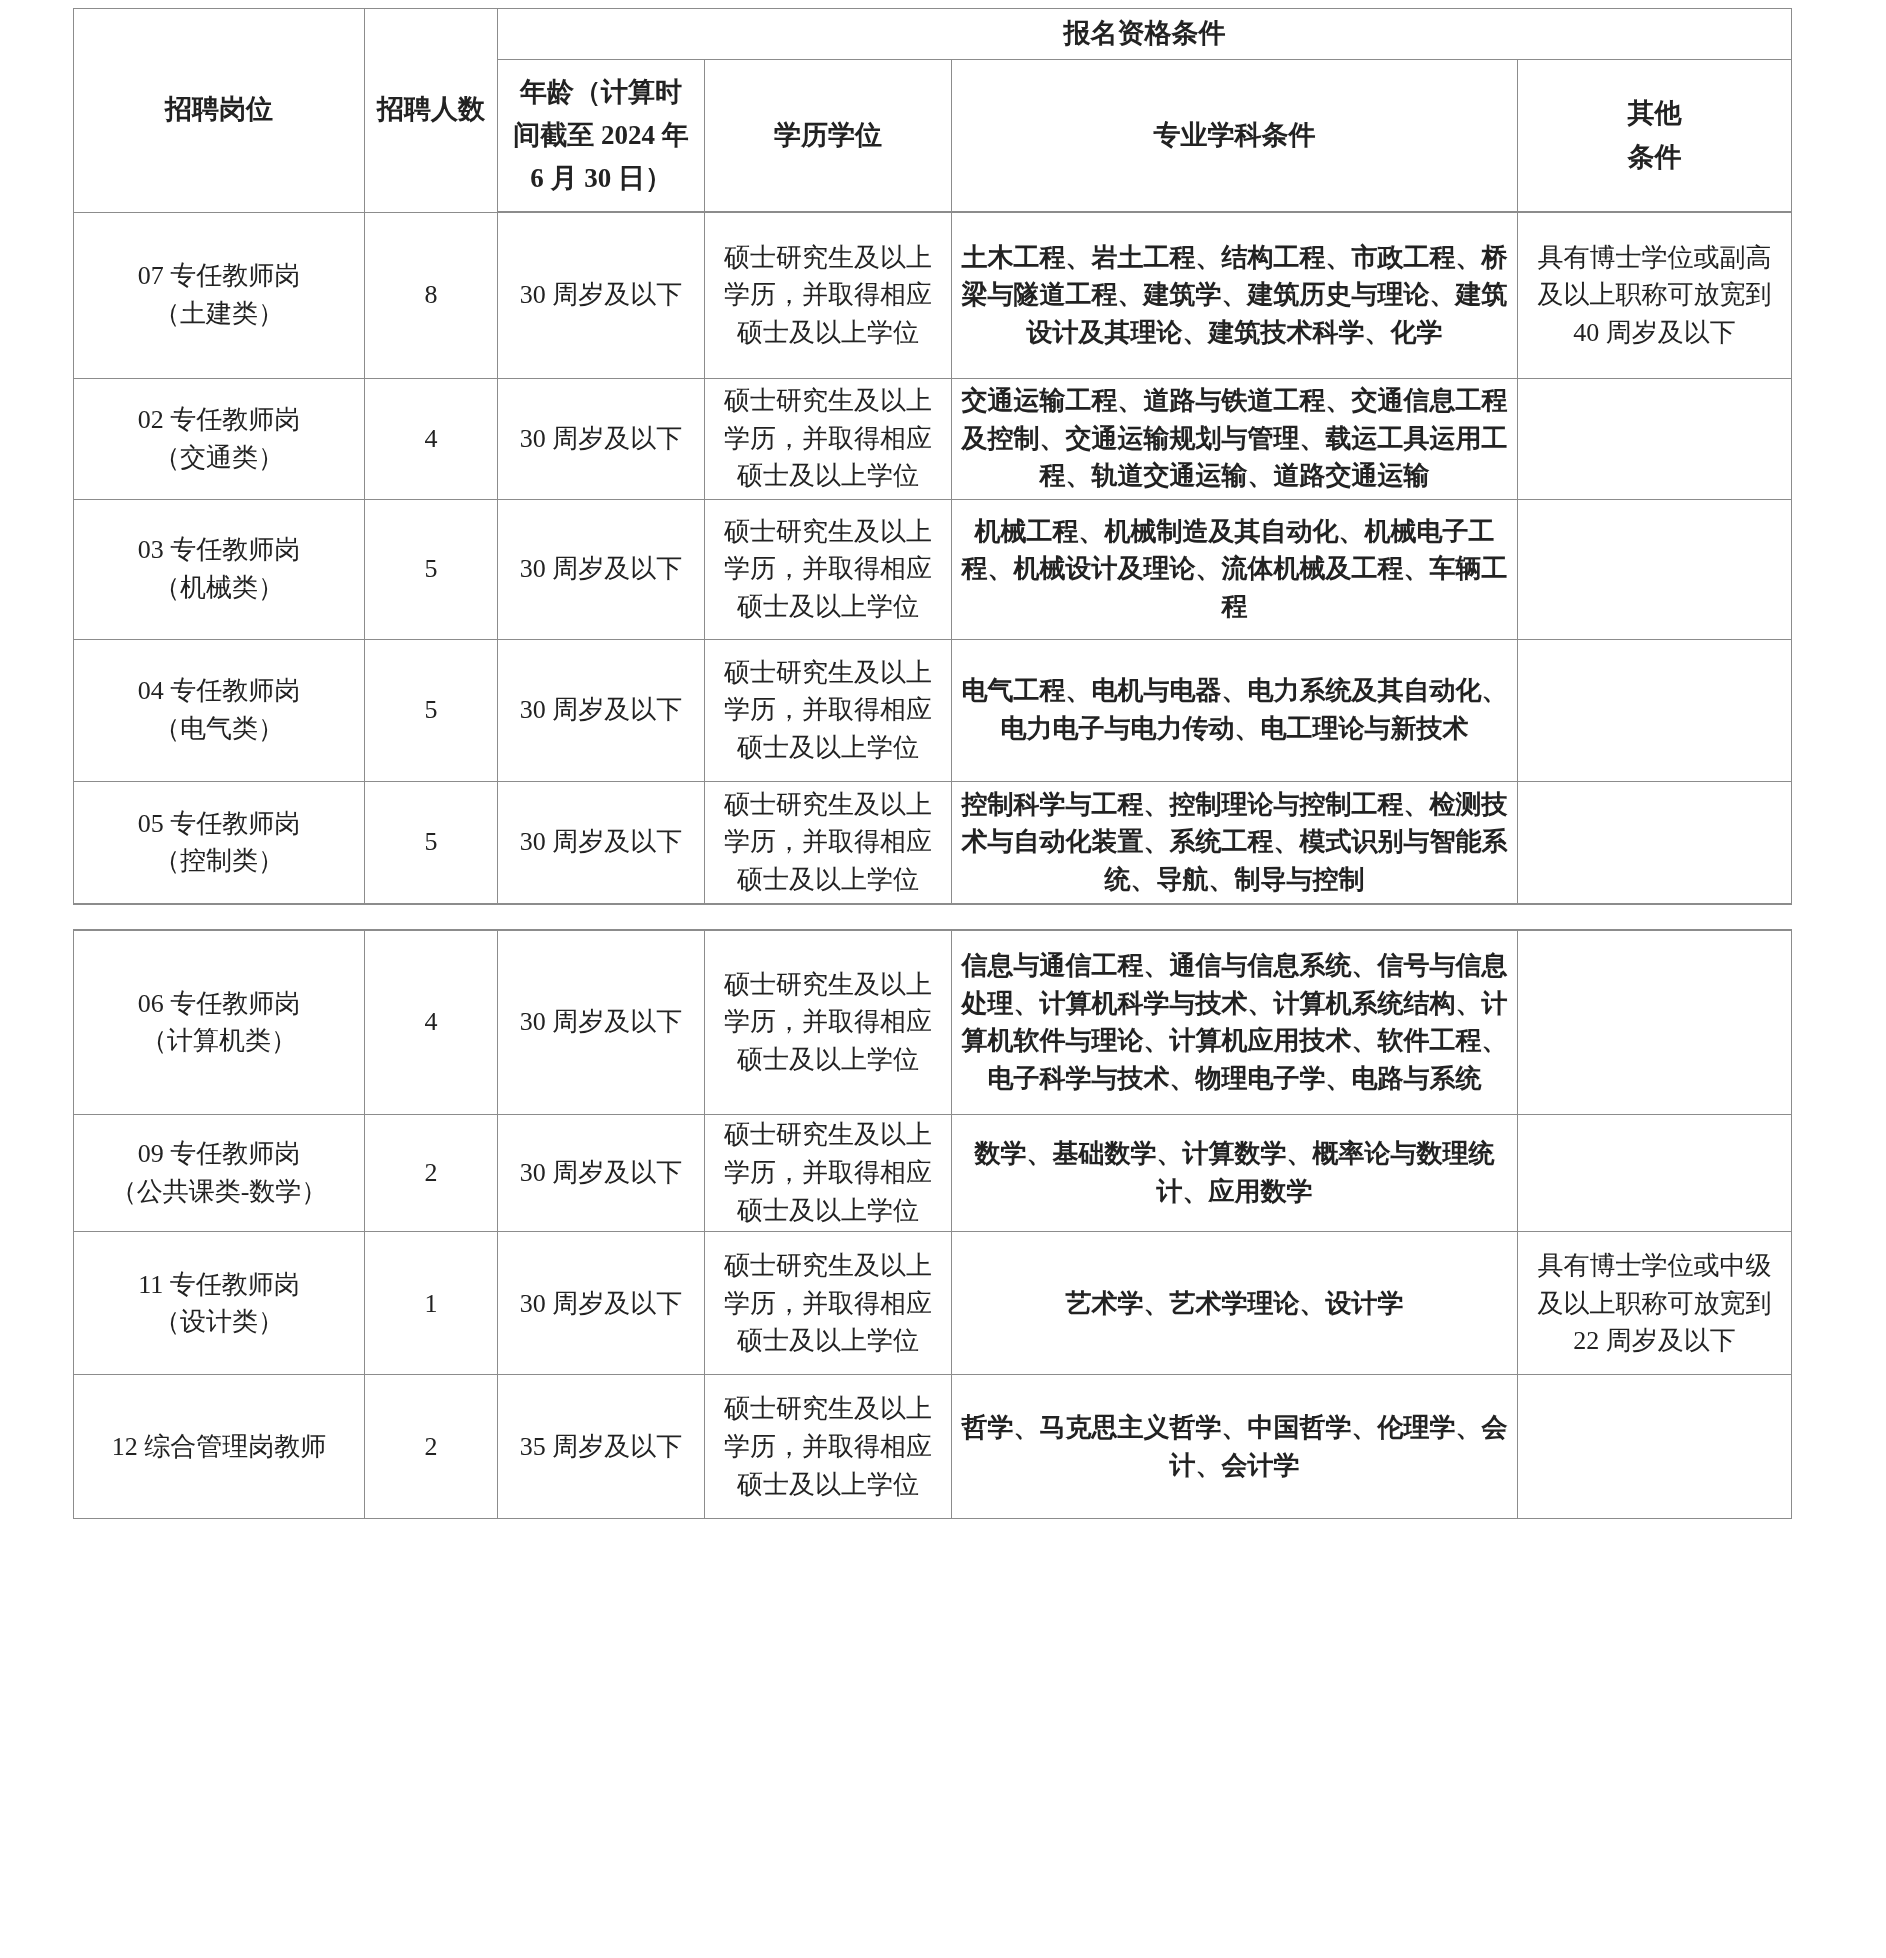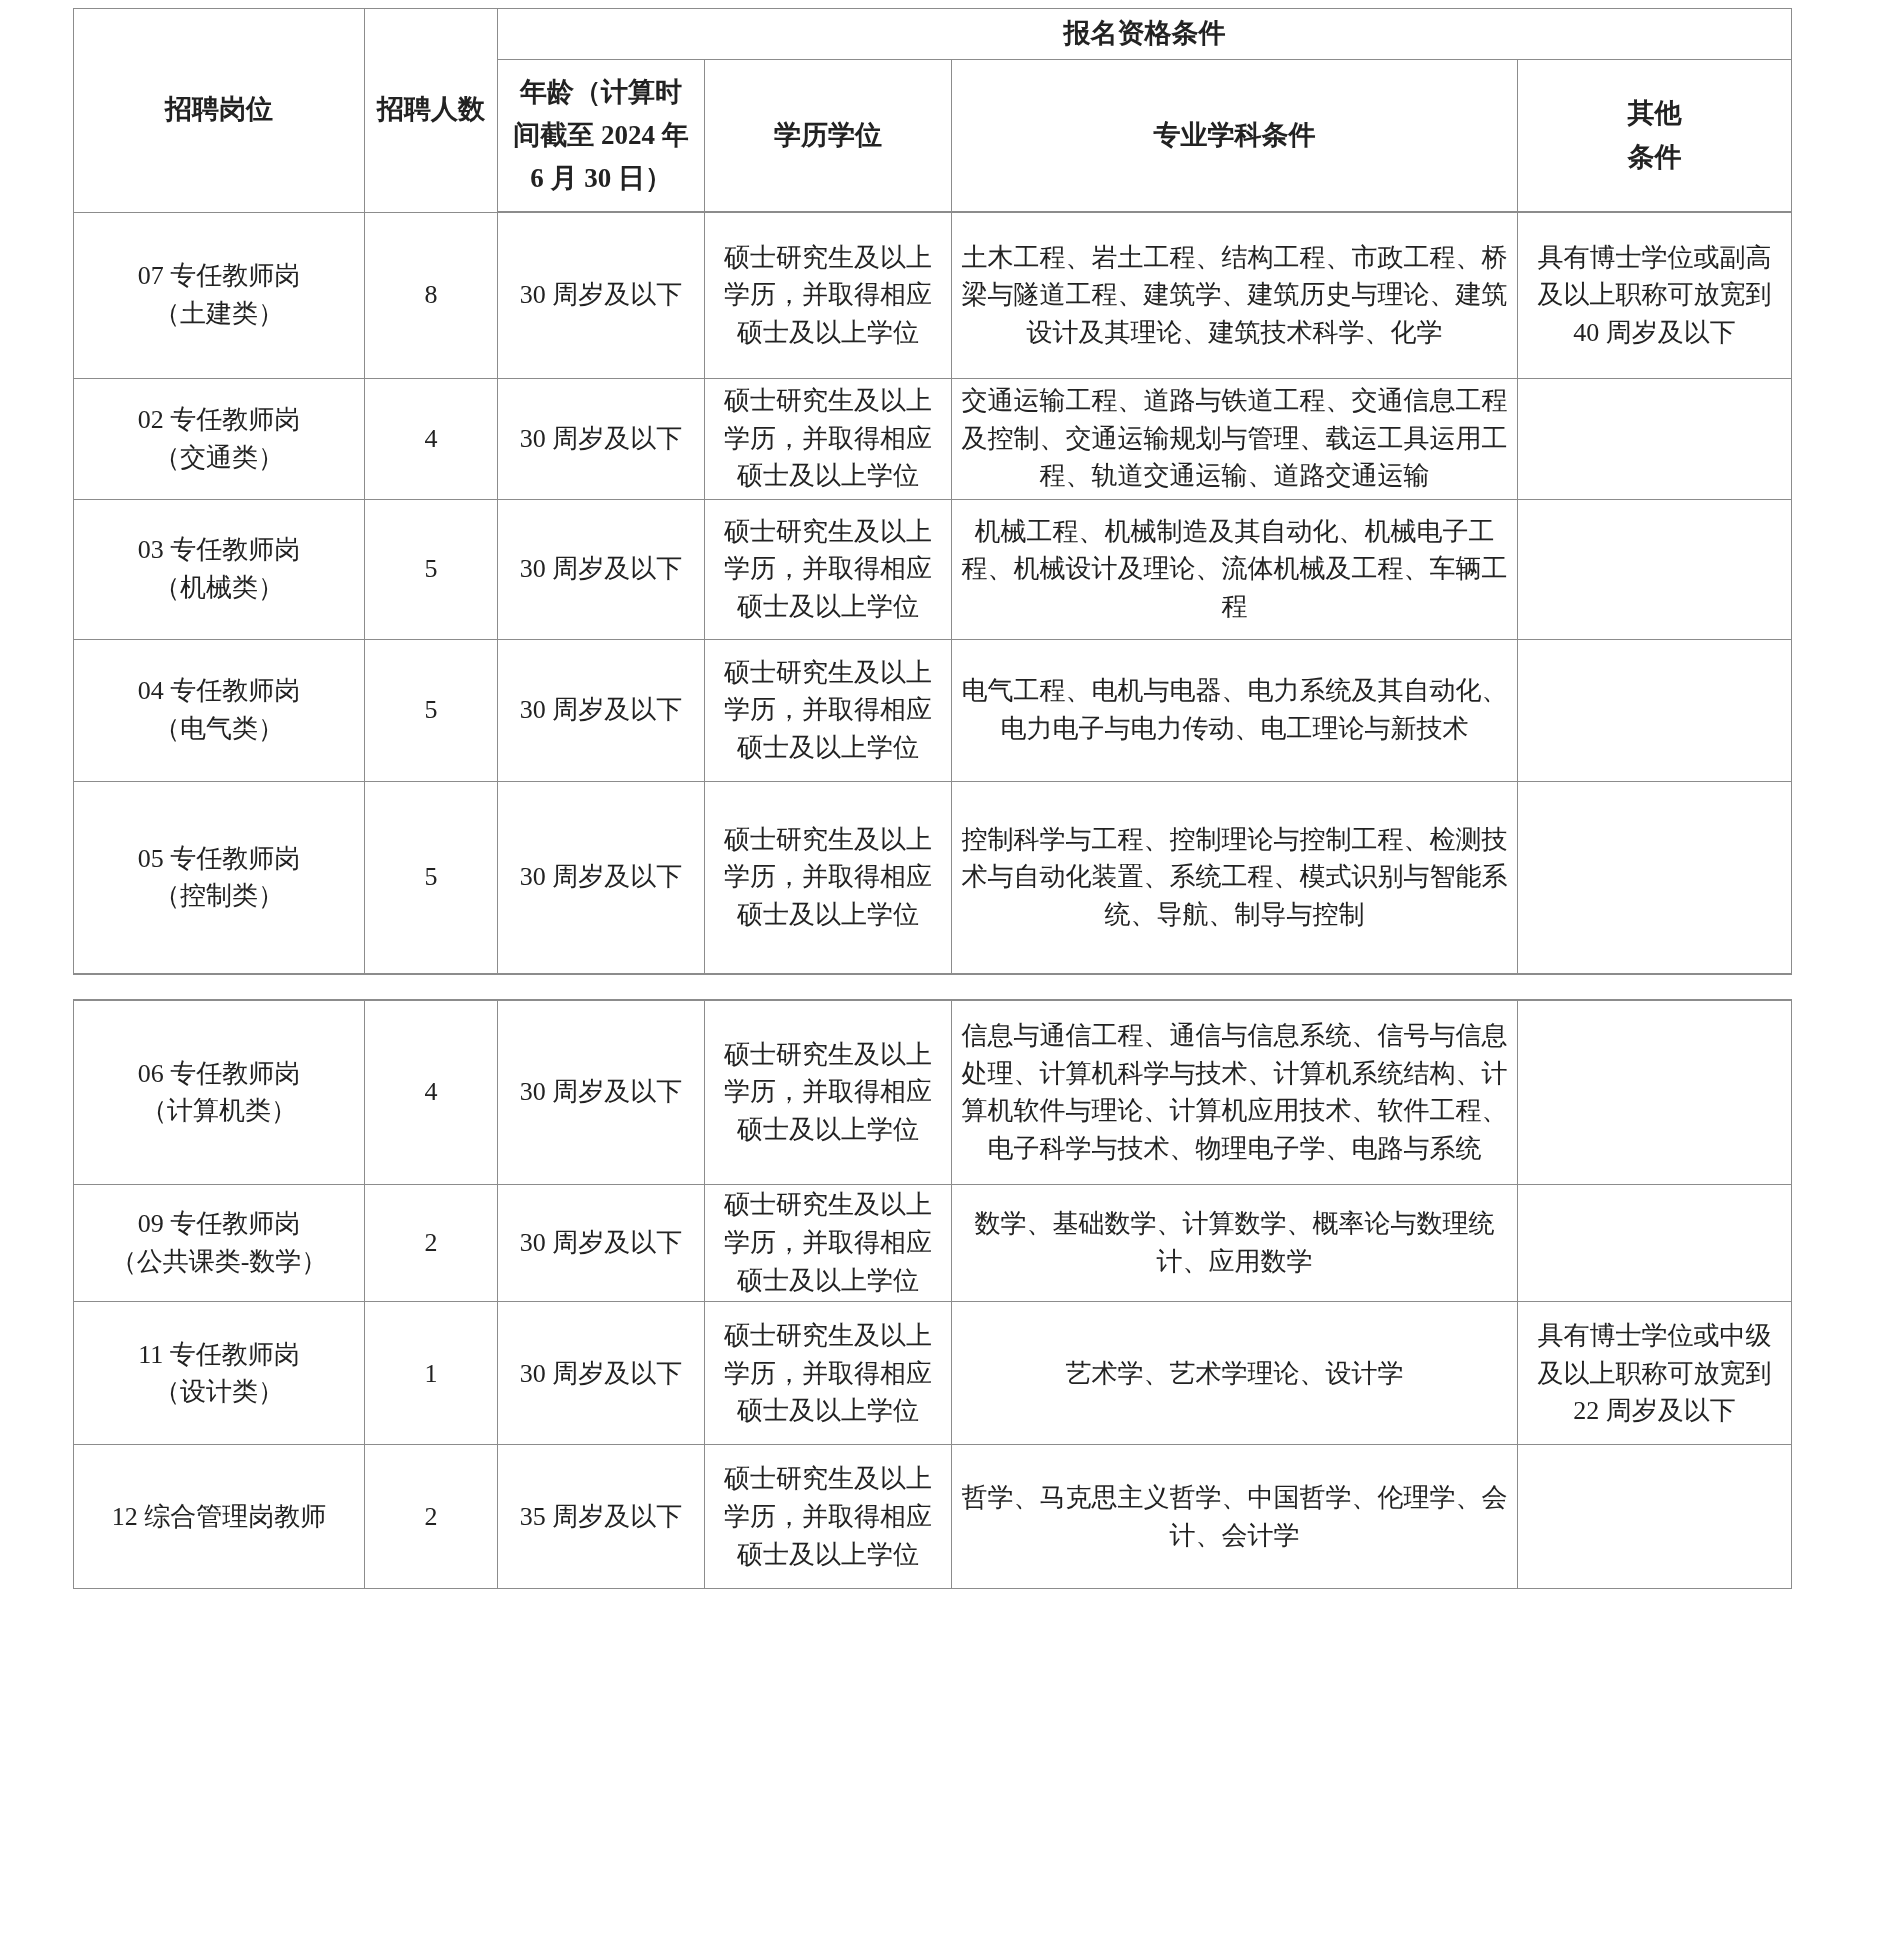--- a/index.html
+++ b/index.html
@@ -39,29 +39,29 @@
     font-size: 26px;
     line-height: 1.45;
   }
   th.qual-head { height: 47px; border-bottom: 1.9px solid #8c8c8c; }
   tr.subhead th { height: 147px; }
   th.other-head { line-height: 1.9; }
   td.pos   { line-height: 1.95; font-size: 26px; }
   td.num   { font-size: 27px; }
   td.age   { font-size: 26px; }
   td.edu   { font-size: 25px; line-height: 1.42; }
-  td.major { font-size: 25px; line-height: 1.5; }
+  td.major { font-size: 25px; line-height: 1.5; font-weight: bold; }
   td.other { font-size: 25px; line-height: 1.5; }
   
   tr.hr1  { height: 50px; }
   tr.r1  { height: 166px; }
   tr.r2  { height: 121px; }
   tr.r3  { height: 140px; }
   tr.r4  { height: 142px; }
-  tr.r5  { height: 193px; }
+  tr.r5  { height: 123px; }
   tr.r6  { height: 184px; }
   tr.r7  { height: 143px; }
   tr.r8  { height: 144px; }
   tr.r9  { height: 115px; }
   tr.r10 { height: 117px; }
   tr.r11 { height: 143px; }
   tr.r12 { height: 144px; }
   
   table.tbl thead tr.subhead th { border-bottom: 2.8px solid #8c8c8c; }
   table.tbl.first  { border-bottom: 2.8px solid #8c8c8c; }

